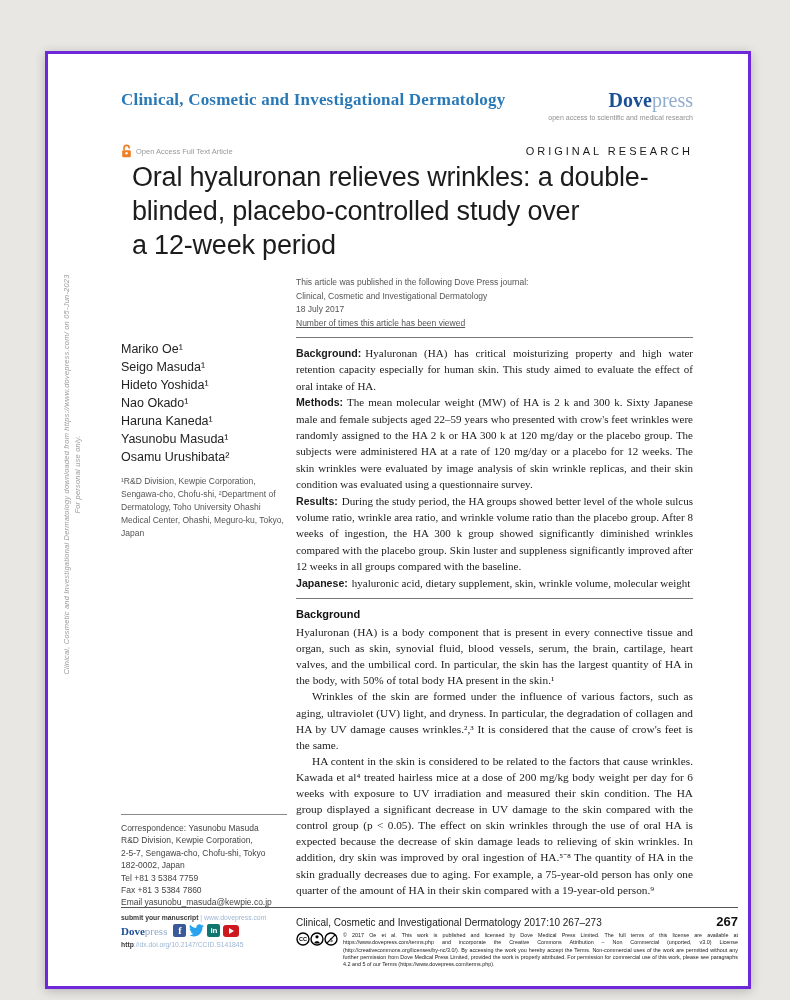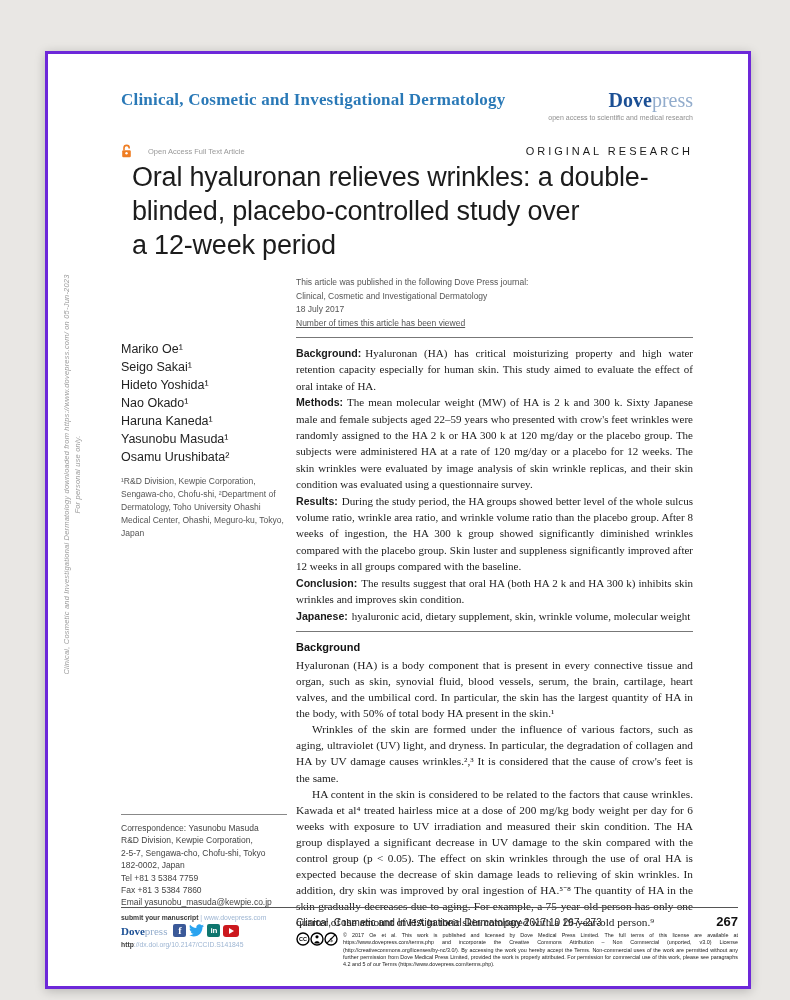--- a/index.html
+++ b/index.html
@@ -34,21 +34,21 @@
   }
   .logo-block{text-align:right;}
   .dove-logo{font-family:"Liberation Serif",serif;font-size:20px;line-height:20px;}
   .dove-logo .d1{font-weight:bold;color:#1b4f94;}
   .dove-logo .d2{color:#92accc;}
   .logo-tagline{display:block;font-size:7px;color:#8f8f8f;margin-top:3px;}
   .access-row{
     position:absolute;left:73px;right:55px;top:90px;
     display:flex;justify-content:space-between;align-items:center;
   }
-  .oa-left{display:flex;align-items:center;gap:16px;}
+  .oa-left{display:flex;align-items:center;gap:4px;}
   .oa-label{font-size:7.5px;color:#999;}
   .article-type{font-size:11px;letter-spacing:3px;color:#1a1a1a;padding-left:16px;}
   .title{
     position:absolute;left:84px;top:106px;width:575px;margin:0;
     font-size:27px;line-height:34px;font-weight:normal;color:#1c1c1c;
     letter-spacing:-.2px;white-space:pre-line;
   }
   
   .left-col{position:absolute;left:73px;top:286px;width:168px;}
   .author{font-size:12.5px;line-height:18px;color:#222;}
@@ -131,42 +131,41 @@
     </span>
     <span class="article-type">ORIGINAL RESEARCH</span>
   </div>
 
   <h1 class="title">Oral hyaluronan relieves wrinkles: a double-
 blinded, placebo-controlled study over 
 a 12-week period</h1>
 
   <div class="left-col">
     <div class="author">Mariko Oe¹</div>
-    <div class="author">Seigo Sakai¹</div>
+    <div class="author">Seigo Masuda¹</div>
     <div class="author">Hideto Yoshida¹</div>
     <div class="author">Nao Okado¹</div>
     <div class="author">Haruna Kaneda¹</div>
     <div class="author">Yasunobu Masuda¹</div>
     <div class="author">Osamu Urushibata²</div>
     <div class="affiliations">¹R&amp;D Division, Kewpie Corporation, Sengawa-cho, Chofu-shi, ²Department of Dermatology, Toho University Ohashi Medical Center, Ohashi, Meguro-ku, Tokyo, Japan</div>
   </div>
 
   <div class="right-col">
     <div class="pub-note">
       <div>This article was published in the following Dove Press journal:</div>
       <div>Clinical, Cosmetic and Investigational Dermatology</div>
       <div>18 July 2017</div>
       <div class="viewed">Number of times this article has been viewed</div>
     </div>
     <hr class="rule">
     <div class="abstract">
       <p><span class="ab-label">Background:</span><span>Hyaluronan (HA) has critical moisturizing property and high water retention capacity especially for human skin. This study aimed to evaluate the effect of oral intake of HA.</span></p>
       <p><span class="ab-label">Methods:</span><span>The mean molecular weight (MW) of HA is 2 k and 300 k. Sixty Japanese male and female subjects aged 22–59 years who presented with crow's feet wrinkles were randomly assigned to the HA 2 k or HA 300 k at 120 mg/day or the placebo group. The subjects were administered HA at a rate of 120 mg/day or a placebo for 12 weeks. The skin wrinkles were evaluated by image analysis of skin wrinkle replicas, and their skin condition was evaluated using a questionnaire survey.</span></p>
       <p><span class="ab-label">Results:</span><span>During the study period, the HA groups showed better level of the whole sulcus volume ratio, wrinkle area ratio, and wrinkle volume ratio than the placebo group. After 8 weeks of ingestion, the HA 300 k group showed significantly diminished wrinkles compared with the placebo group. Skin luster and suppleness significantly improved after 12 weeks in all groups compared with the baseline.</span></p>
-      <p><span class="ab-label">Conclusion:</span><span>The results suggest that oral HA (both HA 2 k and HA 300 k) inhibits skin wrinkles and improves skin condition.</span></p>
       <p><span class="ab-label">Japanese:</span><span>hyaluronic acid, dietary supplement, skin, wrinkle volume, molecular weight</span></p>
     </div>
     <hr class="rule">
     <h2 class="bg-heading">Background</h2>
     <div class="bg-text">
       <p>Hyaluronan (HA) is a body component that is present in every connective tissue and organ, such as skin, synovial fluid, blood vessels, serum, the brain, cartilage, heart valves, and the umbilical cord. In particular, the skin has the largest quantity of HA in the body, with 50% of total body HA present in the skin.¹</p>
       <p class="indent">Wrinkles of the skin are formed under the influence of various factors, such as aging, ultraviolet (UV) light, and dryness. In particular, the degradation of collagen and HA by UV damage causes wrinkles.²,³ It is considered that the cause of crow's feet is the same.</p>
       <p class="indent">HA content in the skin is considered to be related to the factors that cause wrinkles. Kawada et al⁴ treated hairless mice at a dose of 200 mg/kg body weight per day for 6 weeks with exposure to UV irradiation and measured their skin condition. The HA group displayed a significant decrease in UV damage to the skin compared with the control group (p &lt; 0.05). The effect on skin wrinkles through the use of oral HA is expected because the decrease of skin damage leads to relieving of skin wrinkles. In addition, dry skin was improved by oral ingestion of HA.⁵⁻⁸ The quantity of HA in the skin gradually decreases due to aging. For example, a 75-year-old person has only one quarter of the amount of HA in their skin compared with a 19-year-old person.⁹</p>
     </div>
   </div>

